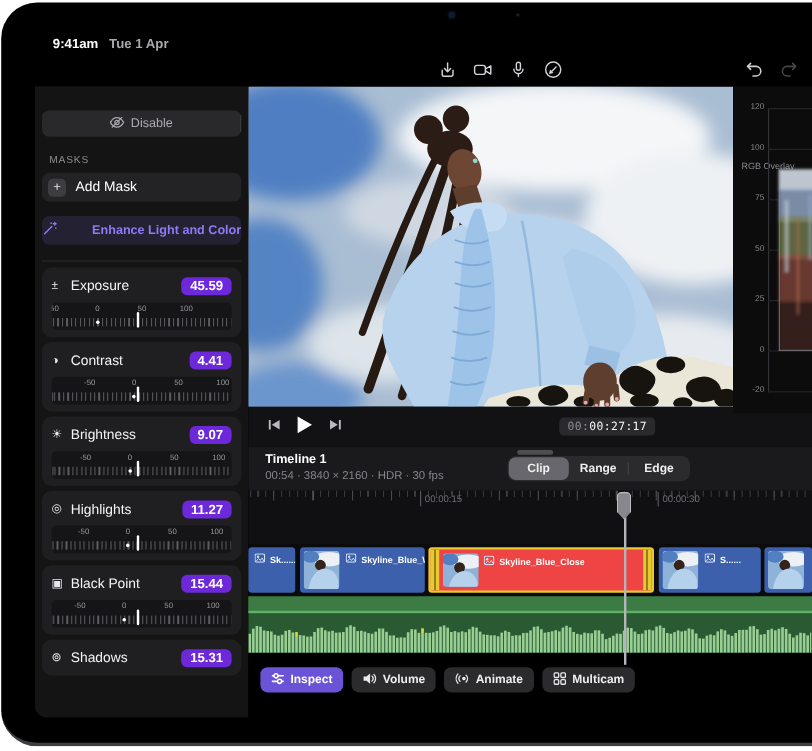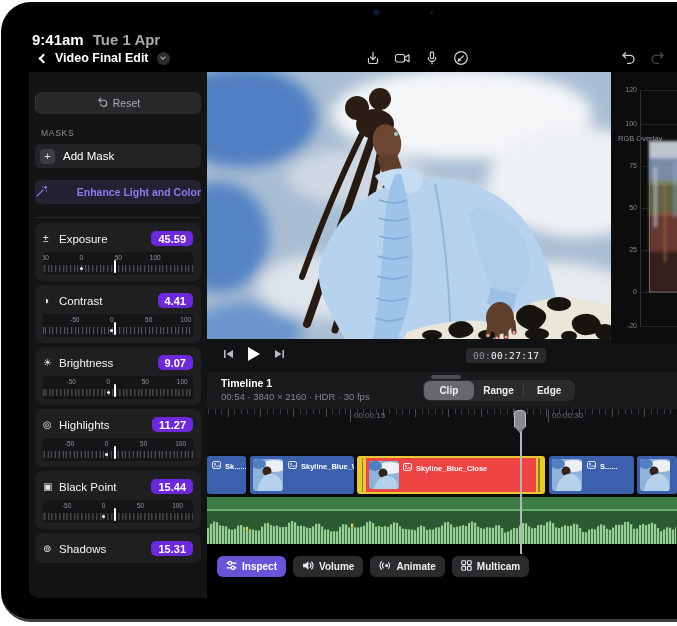--- a/index.html
+++ b/index.html
@@ -5,21 +5,21 @@
   html,body{margin:0;padding:0;background:#fff;}
   body{width:677px;height:626px;font-family:"Liberation Sans","DejaVu Sans",sans-serif;}
   *{box-sizing:border-box;}
   .stage{position:relative;width:677px;height:626px;overflow:hidden;background:#fff;}
   .device{position:absolute;left:1px;top:2px;width:706px;height:620px;background:#000;border-radius:30px;border-bottom:3px solid #3e3e42;}
   .cam-dot{position:absolute;left:373px;top:8px;width:5px;height:5px;border-radius:50%;background:#0e1a33;box-shadow:0 0 2px #1d3a6e;}
   .cam-dot2{position:absolute;left:429px;top:9px;width:3px;height:3px;border-radius:50%;background:#1c1c1e;}
   .screen{position:absolute;left:28px;top:24px;width:660px;height:572px;background:#000;border-radius:10px 0 0 10px;overflow:hidden;}
 
   
-  .statusbar{position:absolute;top:5px;left:3px;font-size:15px;color:#fff;font-weight:600;}
+  .statusbar{position:absolute;top:5px;left:15px;font-size:11px;color:#fff;font-weight:600;}
   .sb-date{color:#a9a9ae;margin-left:9px;font-weight:600;}
   .appbar{position:absolute;top:21px;left:0;right:0;height:26px;}
   .back-group{position:absolute;left:11px;top:4px;display:flex;align-items:center;gap:8px;}
   .chev{display:inline-block;width:7px;height:7px;border-left:2px solid #fff;border-bottom:2px solid #fff;transform:rotate(45deg);}
   .app-title{font-size:12.5px;font-weight:700;color:#fff;}
   .disclosure{width:13px;height:13px;border-radius:50%;background:#2d2d31;display:flex;align-items:center;justify-content:center;}
   .disclosure .chev{width:4px;height:4px;border-width:1.5px;border-color:#b0b0b6;transform:rotate(-45deg);margin-top:-2px;}
   .center-icons{position:absolute;left:336px;top:3px;display:flex;gap:13px;align-items:center;}
   .icon-btn{display:flex;align-items:center;justify-content:center;}
   .undo-redo{position:absolute;left:592px;top:4px;display:flex;gap:14px;align-items:center;}
@@ -109,27 +109,20 @@
   <div class="device">
     <div class="cam-dot"></div>
     <div class="cam-dot2"></div>
     <div class="screen">
 
       <div class="statusbar">
         <span>9:41am</span><span class="sb-date">Tue 1 Apr</span>
       </div>
 
       <div class="appbar">
-        <div class="back-group">
-          <span class="chev"></span>
-          <span class="app-title">Video Final Edit</span>
-          <span class="disclosure">
-              <span class="chev"></span>
-            </span>
-        </div>
         <div class="center-icons">
           <span class="icon-btn">
             <svg width="16" height="16" viewBox="0 0 16 16" fill="none" stroke="#d2d2d7" stroke-width="1.2" stroke-linecap="round" stroke-linejoin="round">
                 <path d="M3.5,8.5 V12 a1.5,1.5 0 0 0 1.5,1.5 h6 a1.5,1.5 0 0 0 1.5,-1.5 V8.5"></path>
                 <line x1="8" y1="2.5" x2="8" y2="9.5"></line>
                 <path d="M5.5,7 L8,9.7 L10.5,7"></path>
               </svg>
           </span>
           <span class="icon-btn">
             <svg width="17" height="16" viewBox="0 0 17 16" fill="none" stroke="#d2d2d7" stroke-width="1.2" stroke-linecap="round" stroke-linejoin="round">
@@ -164,28 +157,29 @@
                 <path d="M10.5,1.8 L13,4.3 L10.5,6.8"></path>
                 <path d="M12.7,4.3 H6 a4,4 0 0 0 0,8 H8.5"></path>
               </svg>
           </span>
         </div>
       </div>
 
       <aside class="sidebar">
         <div class="side-content">
           <div class="dr">
+            <div class="dr-cell">
+              <span><svg width="13" height="10" viewBox="0 0 13 10" fill="none" stroke="#ababb0" stroke-width="1">
+                    <path d="M1,5 C2.5,2.2 4.4,1 6.5,1 C8.6,1 10.5,2.2 12,5 C10.5,7.8 8.6,9 6.5,9 C4.4,9 2.5,7.8 1,5 Z"></path>
+                    <circle cx="6.5" cy="5" r="1.8"></circle>
+                    <line x1="2.2" y1="9.4" x2="10.8" y2="0.6"></line>
+                  </svg></span>
+              <span>Disable</span>
+            </div>
             <div class="dr-divider"></div>
-            <div class="dr-cell">
-              <span><svg width="11" height="11" viewBox="0 0 11 11" fill="none" stroke="#ababb0" stroke-width="1.1" stroke-linecap="round" stroke-linejoin="round">
-                    <path d="M3.8,1.2 L1.8,3.2 L3.8,5.2"></path>
-                    <path d="M2,3.2 H6.7 a3.1,3.1 0 1 1 -3,3.9"></path>
-                  </svg></span>
-              <span>Reset</span>
-            </div>
           </div>
 
           <div class="sec-label">MASKS</div>
           <div class="addmask">
             <span class="plusbox">+</span>
             <span class="addmask-label">Add Mask</span>
           </div>
 
           <div class="enhance">
             <span><svg width="13" height="13" viewBox="0 0 13 13" fill="none" stroke="#8d7bf3" stroke-width="1.2" stroke-linecap="round">

